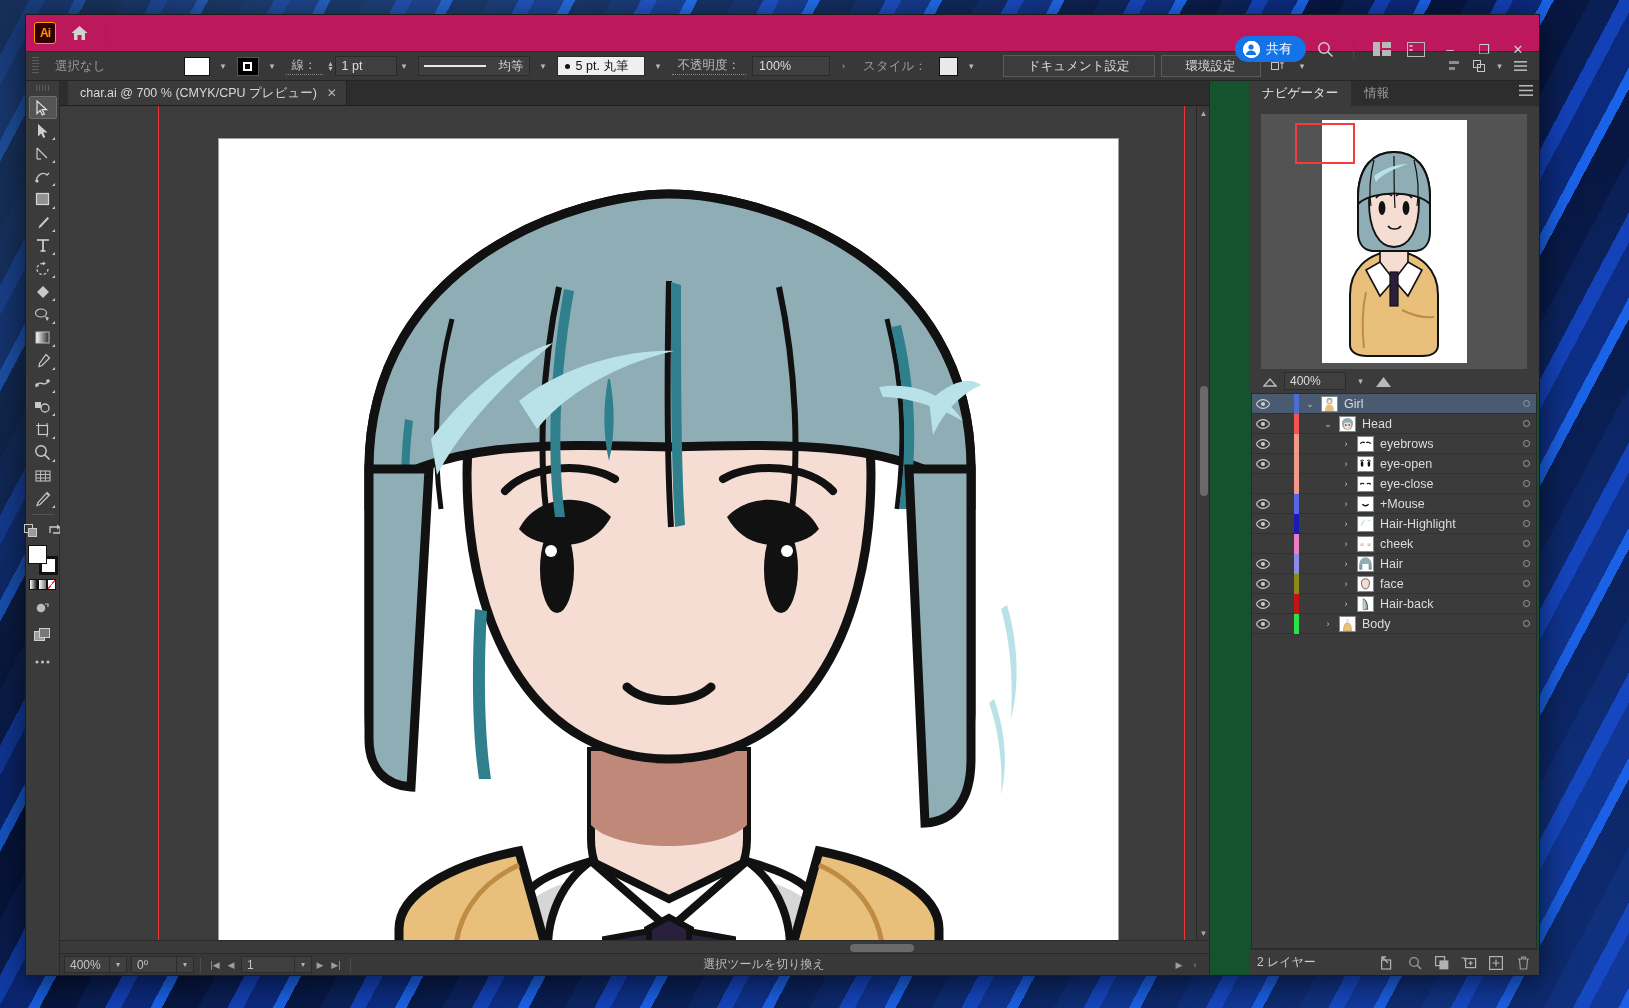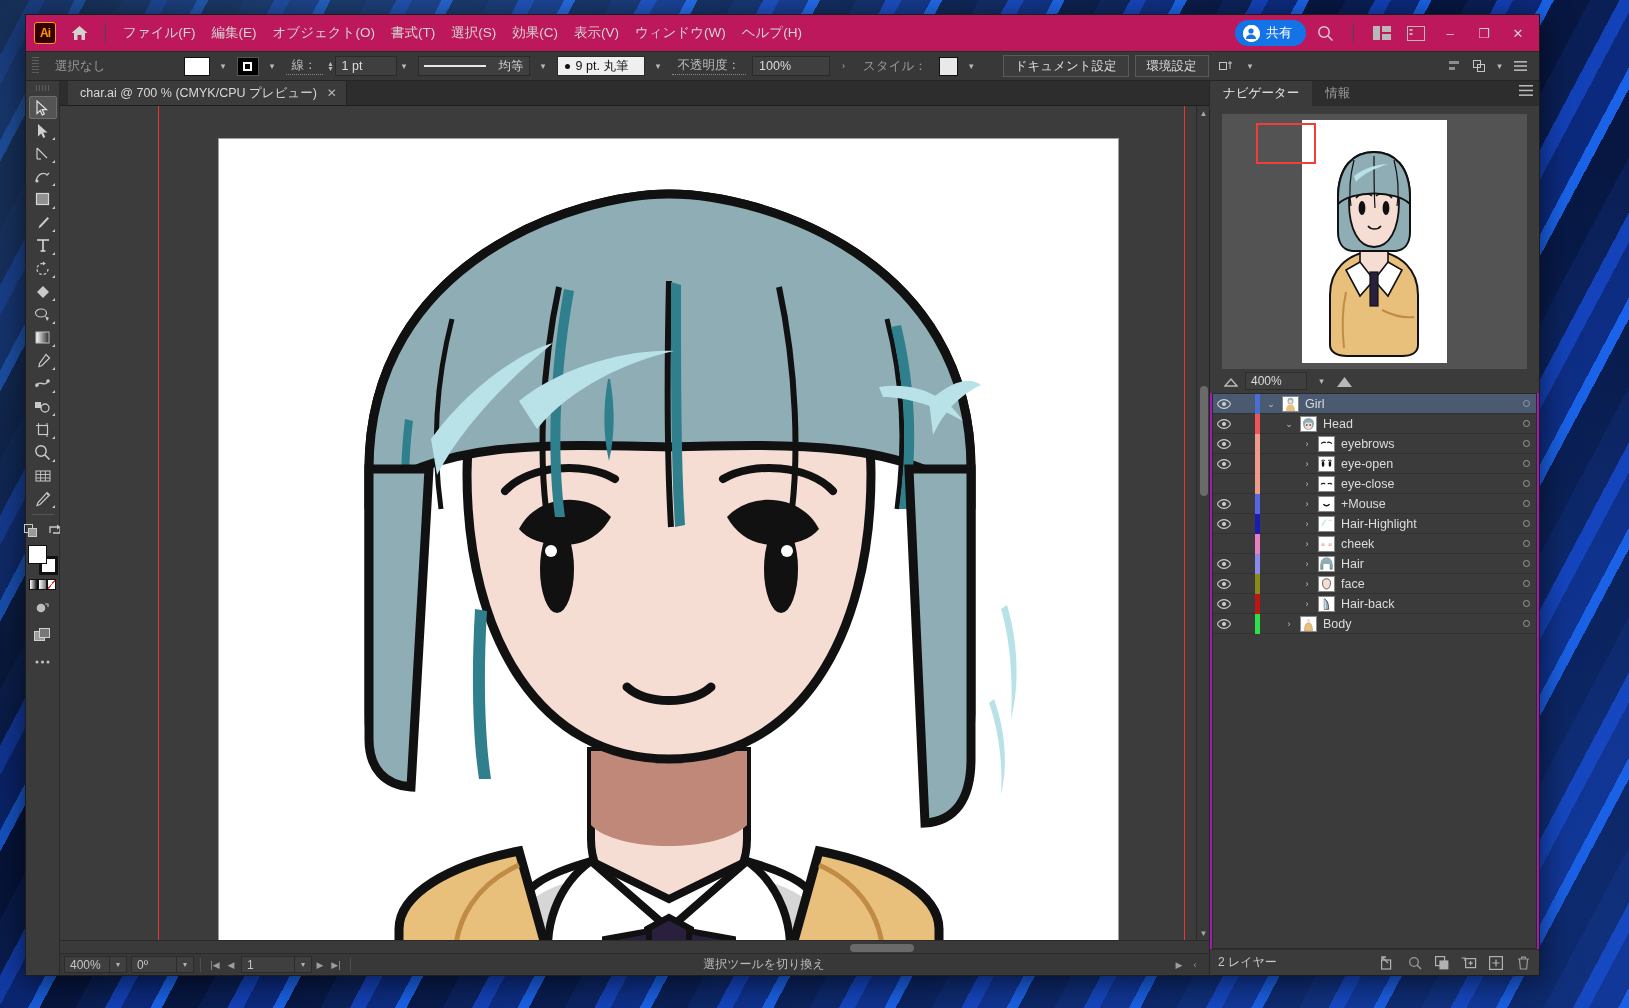--- a/index.html
+++ b/index.html
@@ -41,21 +41,21 @@
             flex:0 0 36px; position:relative; }
   .ai-logo{ width:22px; height:22px; margin-left:8px; background:#330000;
             border:1px solid #ff9a00; border-radius:3px; color:#ff9a00;
             font-size:12px; font-weight:bold; display:flex; align-items:center;
             justify-content:center; letter-spacing:-1px; }
   .home-ico{ width:34px; height:28px; margin-left:6px; display:flex;
              align-items:center; justify-content:center; }
   .vdiv{ width:1px; height:20px; background:#4a4a4a; margin:0 9px; }
   .menu-items{ display:flex; align-items:center; }
   .menu-item{ padding:5px 8px; color:#d4d4d4; font-size:13.5px; white-space:nowrap; cursor:default; }
-  .menu-right{ position:absolute; right:6px; top:0; height:36px;
+  .menu-right{ position:absolute; right:6px; top:16px; height:36px;
                display:flex; align-items:center; gap:4px; }
   .share-btn{ background:#1473e6; color:#fff; border-radius:14px; height:26px;
               padding:0 14px 0 8px; display:flex; align-items:center; gap:6px;
               font-size:13px; cursor:pointer; }
   .share-av{ width:17px; height:17px; border-radius:50%; background:#fff;
              position:relative; }
   .icobtn{ width:30px; height:26px; display:flex; align-items:center; justify-content:center; cursor:pointer; }
   .wbtn{ width:30px; height:26px; display:flex; align-items:center; justify-content:center;
          color:#cfcfcf; font-size:13px; cursor:pointer; }
 
@@ -81,21 +81,21 @@
          font-size:8px; margin-right:2px; }
   .strokeprev{ background:#3f3f3f; border:1px solid #2a2a2a; height:20px; width:112px;
                display:flex; align-items:center; justify-content:space-between;
                padding:0 5px; }
   .strokeline{ width:62px; height:2px; background:#e8e8e8; }
   .brushprev{ background:#efefef; color:#111; height:20px; width:88px;
               display:flex; align-items:center; gap:6px; padding:0 7px;
               border:1px solid #2a2a2a; font-size:12.5px; }
   .brushdot{ width:5px; height:5px; background:#111; border-radius:50%; }
   .btn-flat{ background:#3c3c3c; border:1px solid #5a5a5a; height:22px;
-             padding:0 11px; display:flex; align-items:center; color:#dedede;
+             padding:0 24px; display:flex; align-items:center; color:#dedede;
              font-size:12.5px; cursor:pointer; white-space:nowrap; }
   .cb-right{ margin-left:auto; display:flex; align-items:center; gap:2px; padding-right:8px; }
   .style-sw{ width:19px; height:19px; background:#e9e9e9; border:1px solid #111; }
 
   
   .body{ flex:1; display:flex; min-height:0; }
 
   
   .tools{ width:34px; flex:0 0 34px; background:#3b3b3b; border-right:1px solid #2a2a2a;
           display:flex; flex-direction:column; align-items:center; padding-top:4px; }
@@ -148,22 +148,22 @@
              display:flex; align-items:center; padding:0 5px; margin-left:4px; }
   .st-chev{ width:17px; height:17px; display:flex; align-items:center; justify-content:center;
             color:#b4b4b4; font-size:8px; background:#3f3f3f; border:1px solid #2c2c2c;
             border-left:none; cursor:pointer; }
   .navbtn{ width:16px; height:17px; display:flex; align-items:center; justify-content:center;
            color:#9d9d9d; font-size:9px; cursor:pointer; }
   .st-sep{ width:1px; height:14px; background:#4d4d4d; margin:0 6px; }
   .st-text{ flex:1; text-align:center; color:#bdbdbd; }
 
   
-  .dock{ width:330px; flex:0 0 330px; background:#a21caf; border-left:1px solid #262626;
-         display:flex; flex-direction:column; }
+  .dock{ width:330px; flex:0 0 330px; background:#14532d; border-left:1px solid #262626;
+         display:flex; flex-direction:column;padding-left:39px; }
   .dockcol{ display:flex; flex-direction:column; height:100%; }
   .paneltabs{ height:25px; flex:0 0 25px; background:#2d2d2d; display:flex; align-items:stretch;
               position:relative; }
   .ptab{ padding:0 13px; display:flex; align-items:center; font-size:12.5px;
          color:#9d9d9d; cursor:pointer; }
   .ptab.active{ background:#3b3b3b; color:#e8e8e8; }
   .pmenu{ position:absolute; right:6px; top:4px; color:#bdbdbd; font-size:13px; cursor:pointer; }
 
   .navpanel{ background:#3b3b3b; padding:8px 12px 0; }
   .navthumb{ height:255px; background:#535353; display:flex; align-items:center;
@@ -208,31 +208,20 @@
 <div id="app">
 
   <div class="menubar">
     <div class="ai-logo">Ai</div>
     <div class="home-ico">
       <svg width="19" height="18" viewBox="0 0 19 18">
           <path d="M9.5 2 L17.5 9 H15 V16 H11.5 V11 H7.5 V16 H4 V9 H1.5 Z" fill="#d2d2d2"></path>
         </svg>
     </div>
     <div class="vdiv"></div>
-    <div class="menu-items">
-      <div class="menu-item">ファイル(F)</div>
-      <div class="menu-item">編集(E)</div>
-      <div class="menu-item">オブジェクト(O)</div>
-      <div class="menu-item">書式(T)</div>
-      <div class="menu-item">選択(S)</div>
-      <div class="menu-item">効果(C)</div>
-      <div class="menu-item">表示(V)</div>
-      <div class="menu-item">ウィンドウ(W)</div>
-      <div class="menu-item">ヘルプ(H)</div>
-    </div>
 
     <div class="menu-right">
       <div class="share-btn">
         <span class="share-av">
           <svg width="17" height="17" viewBox="0 0 17 17">
               <circle cx="8.5" cy="8.5" r="8.5" fill="#fff"></circle>
               <circle cx="8" cy="6" r="2.6" fill="#1473e6"></circle>
               <path d="M3 14c0-3 2.4-4.6 5-4.6s5 1.6 5 4.6z" fill="#1473e6"></path>
             </svg>
         </span>
@@ -284,21 +273,21 @@
       <div class="num-field">1 pt</div>
       <div class="chev">▾</div>
     </div>
     <div class="strokeprev">
       <span class="strokeline"></span>
       <span>均等</span>
     </div>
     <div class="chev">▾</div>
     <div class="brushprev">
       <span class="brushdot"></span>
-      <span>9 pt. 丸筆</span>
+      <span>5 pt. 丸筆</span>
     </div>
     <div class="chev">▾</div>
     <div class="cb-label dotted">不透明度：</div>
     <div class="num-field" style="min-width:78px">100%</div>
     <div class="chev">›</div>
     <div class="cb-label">スタイル：</div>
     <div class="style-sw"></div>
     <div class="chev">▾</div>
     <div style="width:12px"></div>
     <div class="btn-flat">ドキュメント設定</div>

